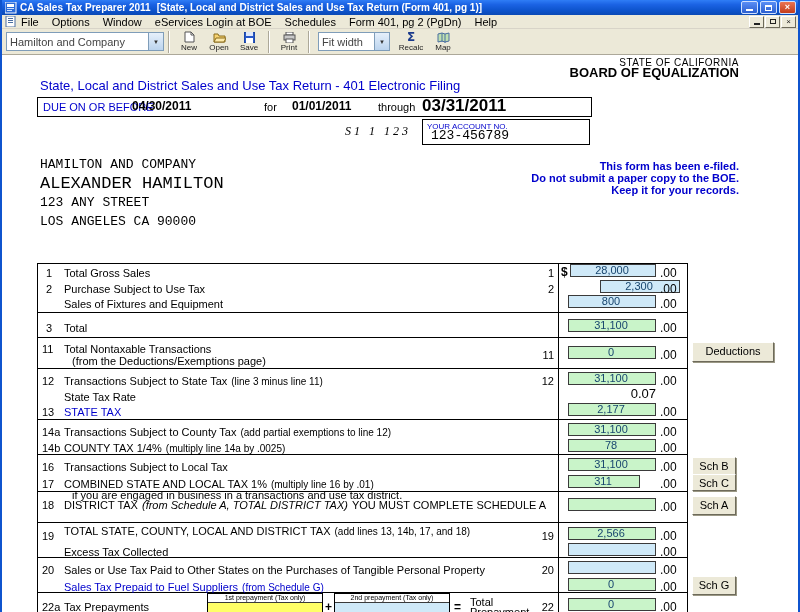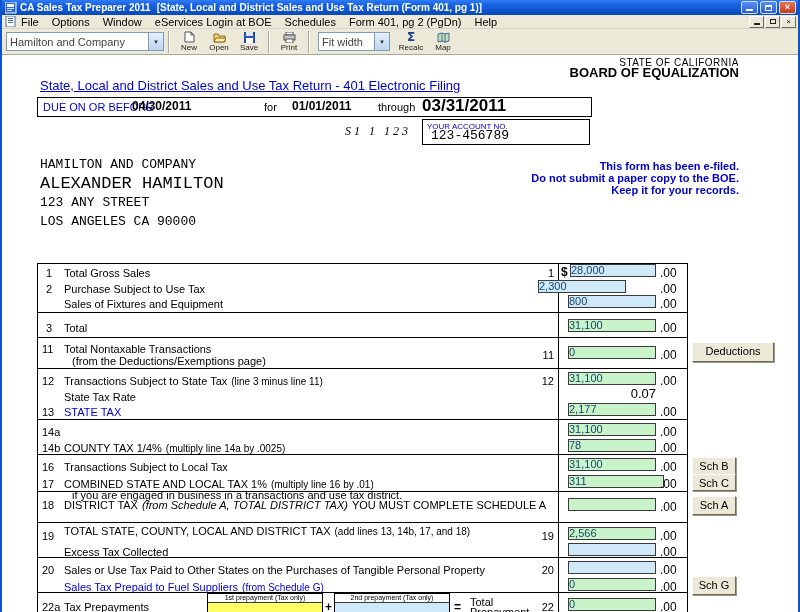--- a/index.html
+++ b/index.html
@@ -74,21 +74,21 @@
   .t{position:absolute;font-size:11px;white-space:nowrap;line-height:12px;}
   .blue{color:#0000cc;}
   .bold{font-weight:bold;}
   .sm{font-size:10px;}
   .it{font-style:italic;}
   .mr{margin-right:4px;}
   .mono{font-family:"Liberation Mono","DejaVu Sans Mono",monospace;}
   .rt{text-align:right;}
   .field{
     position:absolute;height:13px;border:1px solid #3a3a3a;font-size:11px;line-height:11px;
-    text-align:left;padding-right:2px;color:#17456e;
+    text-align:center;padding-right:2px;color:#17456e;
   }
   .f-in{background:#cfe9f8;}
   .f-calc{background:#c9f4c9;}
   .f-yel{background:#ffff66;}
   .cents{position:absolute;font-size:12px;color:#000;white-space:nowrap;}
   .hline{position:absolute;left:35px;width:651px;height:1px;background:#000;}
   .vline{position:absolute;width:1px;background:#000;}
   .outer{position:absolute;border:1px solid #000;border-bottom:none;}
   .sbtn{
     position:absolute;background:#ece9d8;text-align:center;font-size:11px;line-height:17px;
@@ -214,21 +214,21 @@
           </svg>
       </span>
       <span class="tlabel">Map</span>
     </div>
   </div>
 
   <div class="document">
 
     <div class="t rt" style="left:487px;top:2px;width:250px;font-size:10px;letter-spacing:.5px">STATE OF CALIFORNIA</div>
     <div class="t rt bold" style="left:437px;top:12px;width:300px;font-size:13px">BOARD OF EQUALIZATION</div>
-    <div class="t blue" style="left:38px;top:25px;font-size:13px;text-decoration:underline">State, Local and District Sales and Use Tax Return - 401 Electronic Filing</div>
+    <div class="t blue" style="left:38px;top:25px;font-size:13px;">State, Local and District Sales and Use Tax Return - 401 Electronic Filing</div>
 
     <div class="outer" style="left:35px;top:42px;width:555px;height:20px;border-bottom:1px solid #000"></div>
     <div class="t blue" style="left:41px;top:46px">DUE ON OR BEFORE</div>
     <div class="t bold" style="left:130px;top:45px;font-size:12px">04/30/2011</div>
     <div class="t" style="left:262px;top:46px">for</div>
     <div class="t bold" style="left:290px;top:45px;font-size:12px">01/01/2011</div>
     <div class="t" style="left:376px;top:46px">through</div>
     <div class="t bold" style="left:420px;top:45px;font-size:17px">03/31/2011</div>
 
     <div class="t it" style="left:343px;top:70px;font-family:'Liberation Serif',serif;font-size:12px;letter-spacing:3px">S1 1 123</div>
@@ -260,21 +260,21 @@
     <div class="t" style="left:44px;top:212px">1</div>
     <div class="t" style="left:62px;top:212px">Total Gross Sales</div>
     <div class="t rt" style="left:520px;top:212px;width:32px">1</div>
     <div class="t bold" style="left:559px;top:211px;font-size:12px">$</div>
     <div class="field f-in" style="left:568px;top:209px;width:86px">28,000</div>
     <div class="cents" style="left:658px;top:211px">.00</div>
 
     <div class="t" style="left:44px;top:228px">2</div>
     <div class="t" style="left:62px;top:228px">Purchase Subject to Use Tax</div>
     <div class="t rt" style="left:520px;top:228px;width:32px">2</div>
-    <div class="field f-in" style="left:536px;top:225px;width:88px">2,300</div>
+    <div class="field f-in" style="left:598px;top:225px;width:80px">2,300</div>
     <div class="cents" style="left:658px;top:227px">.00</div>
 
     <div class="t" style="left:62px;top:243px">Sales of Fixtures and Equipment</div>
     <div class="field f-in" style="left:566px;top:240px;width:88px">800</div>
     <div class="cents" style="left:658px;top:242px">.00</div>
 
     <div class="t" style="left:44px;top:267px">3</div>
     <div class="t" style="left:62px;top:267px">Total</div>
     <div class="field f-calc" style="left:566px;top:264px;width:88px">31,100</div>
     <div class="cents" style="left:658px;top:266px">.00</div>
@@ -295,37 +295,38 @@
 
     <div class="t" style="left:62px;top:336px">State Tax Rate</div>
     <div class="t rt" style="left:566px;top:333px;width:88px;font-size:13px">0.07</div>
 
     <div class="t" style="left:40px;top:351px">13</div>
     <div class="t blue" style="left:62px;top:351px">STATE TAX</div>
     <div class="field f-calc" style="left:566px;top:348px;width:88px">2,177</div>
     <div class="cents" style="left:658px;top:350px">.00</div>
 
     <div class="t" style="left:40px;top:371px">14a</div>
+    <div class="t" style="left:62px;top:371px"><span class="mr">Transactions Subject to County Tax</span><span class="sm">(add partial exemptions to line 12)</span></div>
     <div class="field f-calc" style="left:566px;top:368px;width:88px">31,100</div>
     <div class="cents" style="left:658px;top:370px">.00</div>
 
     <div class="t" style="left:40px;top:387px">14b</div>
     <div class="t" style="left:62px;top:387px"><span class="mr">COUNTY TAX 1/4%</span><span class="sm">(multiply line 14a by .0025)</span></div>
     <div class="field f-calc" style="left:566px;top:384px;width:88px">78</div>
     <div class="cents" style="left:658px;top:386px">.00</div>
 
     <div class="t" style="left:40px;top:406px">16</div>
     <div class="t" style="left:62px;top:406px">Transactions Subject to Local Tax</div>
     <div class="field f-calc" style="left:566px;top:403px;width:88px">31,100</div>
     <div class="cents" style="left:658px;top:405px">.00</div>
     <div class="sbtn" style="left:690px;top:402px;width:44px;height:19px">Sch B</div>
 
     <div class="t" style="left:40px;top:423px">17</div>
     <div class="t" style="left:62px;top:423px"><span class="mr">COMBINED STATE AND LOCAL TAX 1%</span><span class="sm">(multiply line 16 by .01)</span></div>
-    <div class="field f-calc" style="left:566px;top:420px;width:96px">311</div>
+    <div class="field f-calc" style="left:566px;top:420px;width:72px">311</div>
     <div class="cents" style="left:658px;top:422px">.00</div>
     <div class="sbtn" style="left:690px;top:419px;width:44px;height:17px">Sch C</div>
 
     <div class="t" style="left:40px;top:444px">18</div>
     <div class="t" style="left:62px;top:444px"><span class="mr">DISTRICT TAX</span><span class="it mr">(from Schedule A, TOTAL DISTRICT TAX)</span><span>YOU MUST COMPLETE SCHEDULE A</span></div>
     <div class="t" style="left:70px;top:434px">if you are engaged in business in a transactions and use tax district.</div>
     <div class="field f-calc" style="left:566px;top:443px;width:88px"></div>
     <div class="cents" style="left:658px;top:445px">.00</div>
     <div class="sbtn" style="left:690px;top:441px;width:44px;height:19px">Sch A</div>
 

